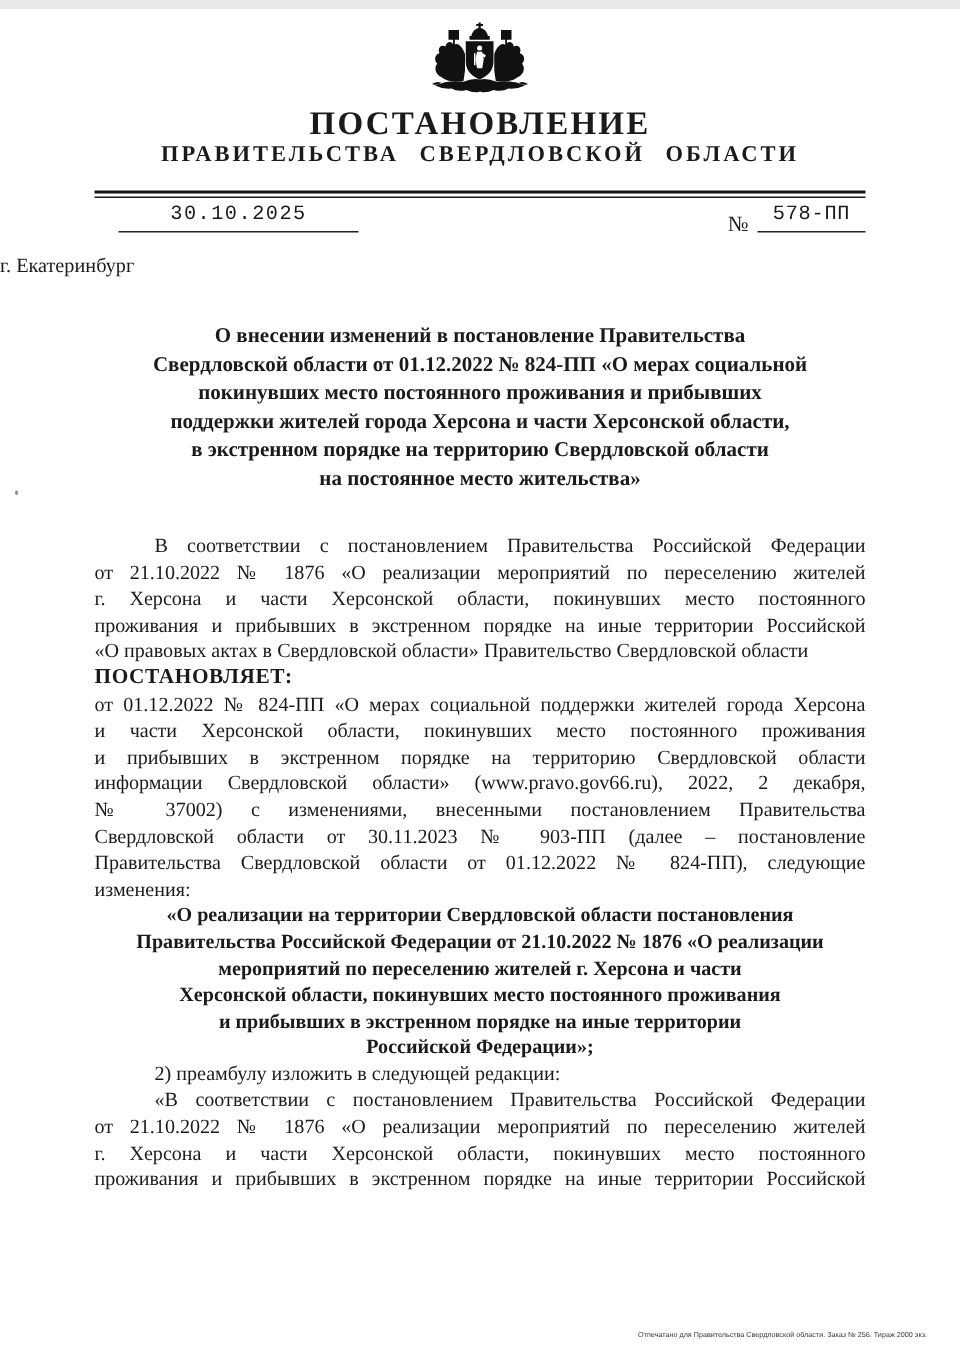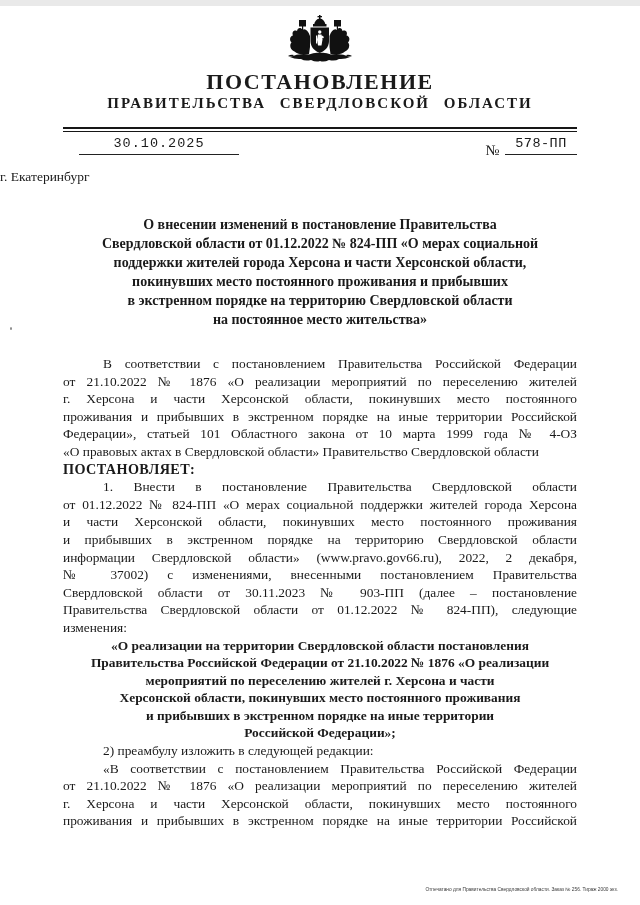--- a/index.html
+++ b/index.html
@@ -104,35 +104,33 @@
     <div class="date-field">30.10.2025</div>
     <span class="num-sign">№</span>
     <div class="num-field">578-ПП</div>
   </div>
 
   <div class="city">г. Екатеринбург</div>
 
   <div class="decree-title">
       <div class="line ">О внесении изменений в постановление Правительства</div>
       <div class="line ">Свердловской области от 01.12.2022 № 824-ПП «О мерах социальной</div>
+      <div class="line ">покинувших место постоянного проживания и прибывших</div>
       <div class="line ">поддержки жителей города Херсона и части Херсонской области,</div>
-      <div class="line ">покинувших место постоянного проживания и прибывших</div>
       <div class="line ">в экстренном порядке на территорию Свердловской области</div>
       <div class="line ">на постоянное место жительства»</div>
     </div>
 
   <div class="doc-body">
       <div class="line fill indent">В соответствии с постановлением Правительства Российской Федерации</div>
       <div class="line fill">от 21.10.2022 № 1876 «О реализации мероприятий по переселению жителей</div>
       <div class="line fill">г. Херсона и части Херсонской области, покинувших место постоянного</div>
       <div class="line fill">проживания и прибывших в экстренном порядке на иные территории Российской</div>
-      <div class="line fill">Федерации», статьей 101 Областного закона от 10 марта 1999 года № 4-ОЗ</div>
       <div class="line ">«О правовых актах в Свердловской области» Правительство Свердловской области</div>
       <div class="line heading">ПОСТАНОВЛЯЕТ:</div>
-      <div class="line fill indent">1. Внести в постановление Правительства Свердловской области</div>
       <div class="line fill">от 01.12.2022 № 824-ПП «О мерах социальной поддержки жителей города Херсона</div>
       <div class="line fill">и части Херсонской области, покинувших место постоянного проживания</div>
       <div class="line fill">и прибывших в экстренном порядке на территорию Свердловской области</div>
       <div class="line fill">информации Свердловской области» (www.pravo.gov66.ru), 2022, 2 декабря,</div>
       <div class="line fill">№ 37002) с изменениями, внесенными постановлением Правительства</div>
       <div class="line fill">Свердловской области от 30.11.2023 № 903-ПП (далее – постановление</div>
       <div class="line fill">Правительства Свердловской области от 01.12.2022 № 824-ПП), следующие</div>
       <div class="line ">изменения:</div>
       <div class="line center bold">«О реализации на территории Свердловской области постановления</div>
       <div class="line center bold">Правительства Российской Федерации от 21.10.2022 № 1876 «О реализации</div>

